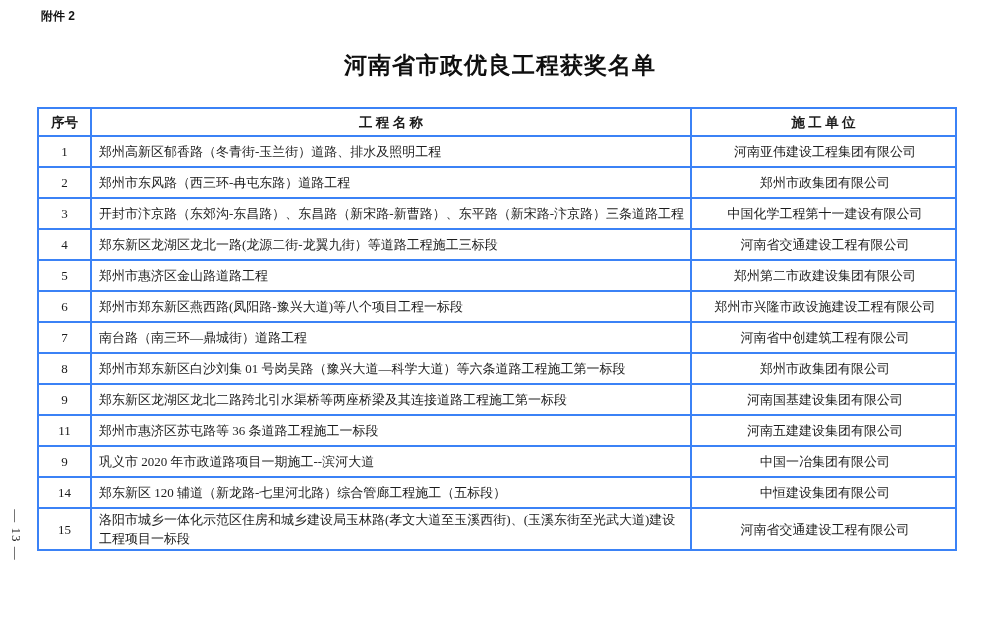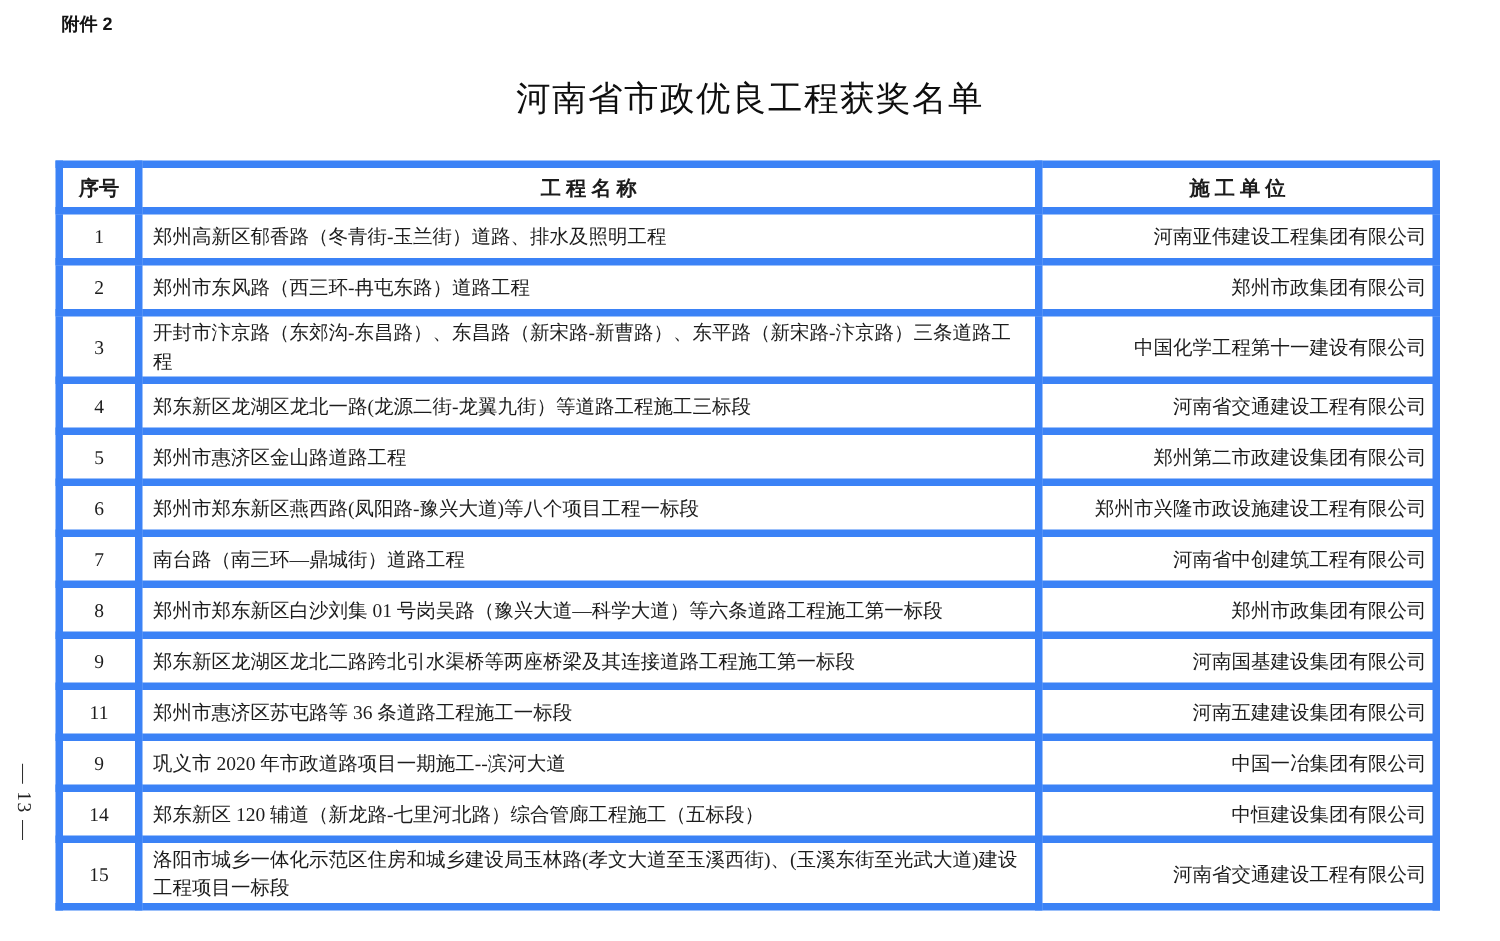--- a/index.html
+++ b/index.html
@@ -24,21 +24,21 @@
     font-size: 12px;
     color: #141414;
   }
   .doc-title {
     position: absolute;
     left: 0;
     top: 50px;
     width: 100%;
     text-align: center;
     font-family: "Liberation Sans", "DejaVu Sans", sans-serif;
-    font-weight: normal;
+    font-weight: bold;
     font-size: 23px;
     letter-spacing: 1px;
     color: #0f0f0f;
   }
   .page-number {
     position: absolute;
     left: -20px;
     top: 525px;
     width: 72px;
     height: 20px;
@@ -51,21 +51,21 @@
   }
   table.awards {
     position: absolute;
     left: 37px;
     top: 107px;
     width: 918px;
     border-collapse: collapse;
     table-layout: fixed;
   }
   table.awards th, table.awards td {
-    border: 5px solid #3b82f6;
+    border: 2px solid #3b82f6;
     vertical-align: middle;
     font-size: 13px;
     line-height: 19px;
     color: #1c1c1c;
     overflow: hidden;
   }
   table.awards th {
     height: 24px;
     font-weight: bold;
     font-size: 13.5px;
@@ -80,21 +80,21 @@
     text-align: center;
     padding: 1px 2px;
   }
   td.c-project {
     height: 27px;
     text-align: left;
     padding: 1px 6px 1px 7px;
   }
   td.c-unit {
     height: 27px;
-    text-align: right;
+    text-align: center;
     padding: 1px 4px 1px 7px;
     margin-left: 45px;
   }
 </style>
 </head>
 <body>
 
 <div class="attachment-label">附件 2</div>
 
 <div class="doc-title">河南省市政优良工程获奖名单</div>

